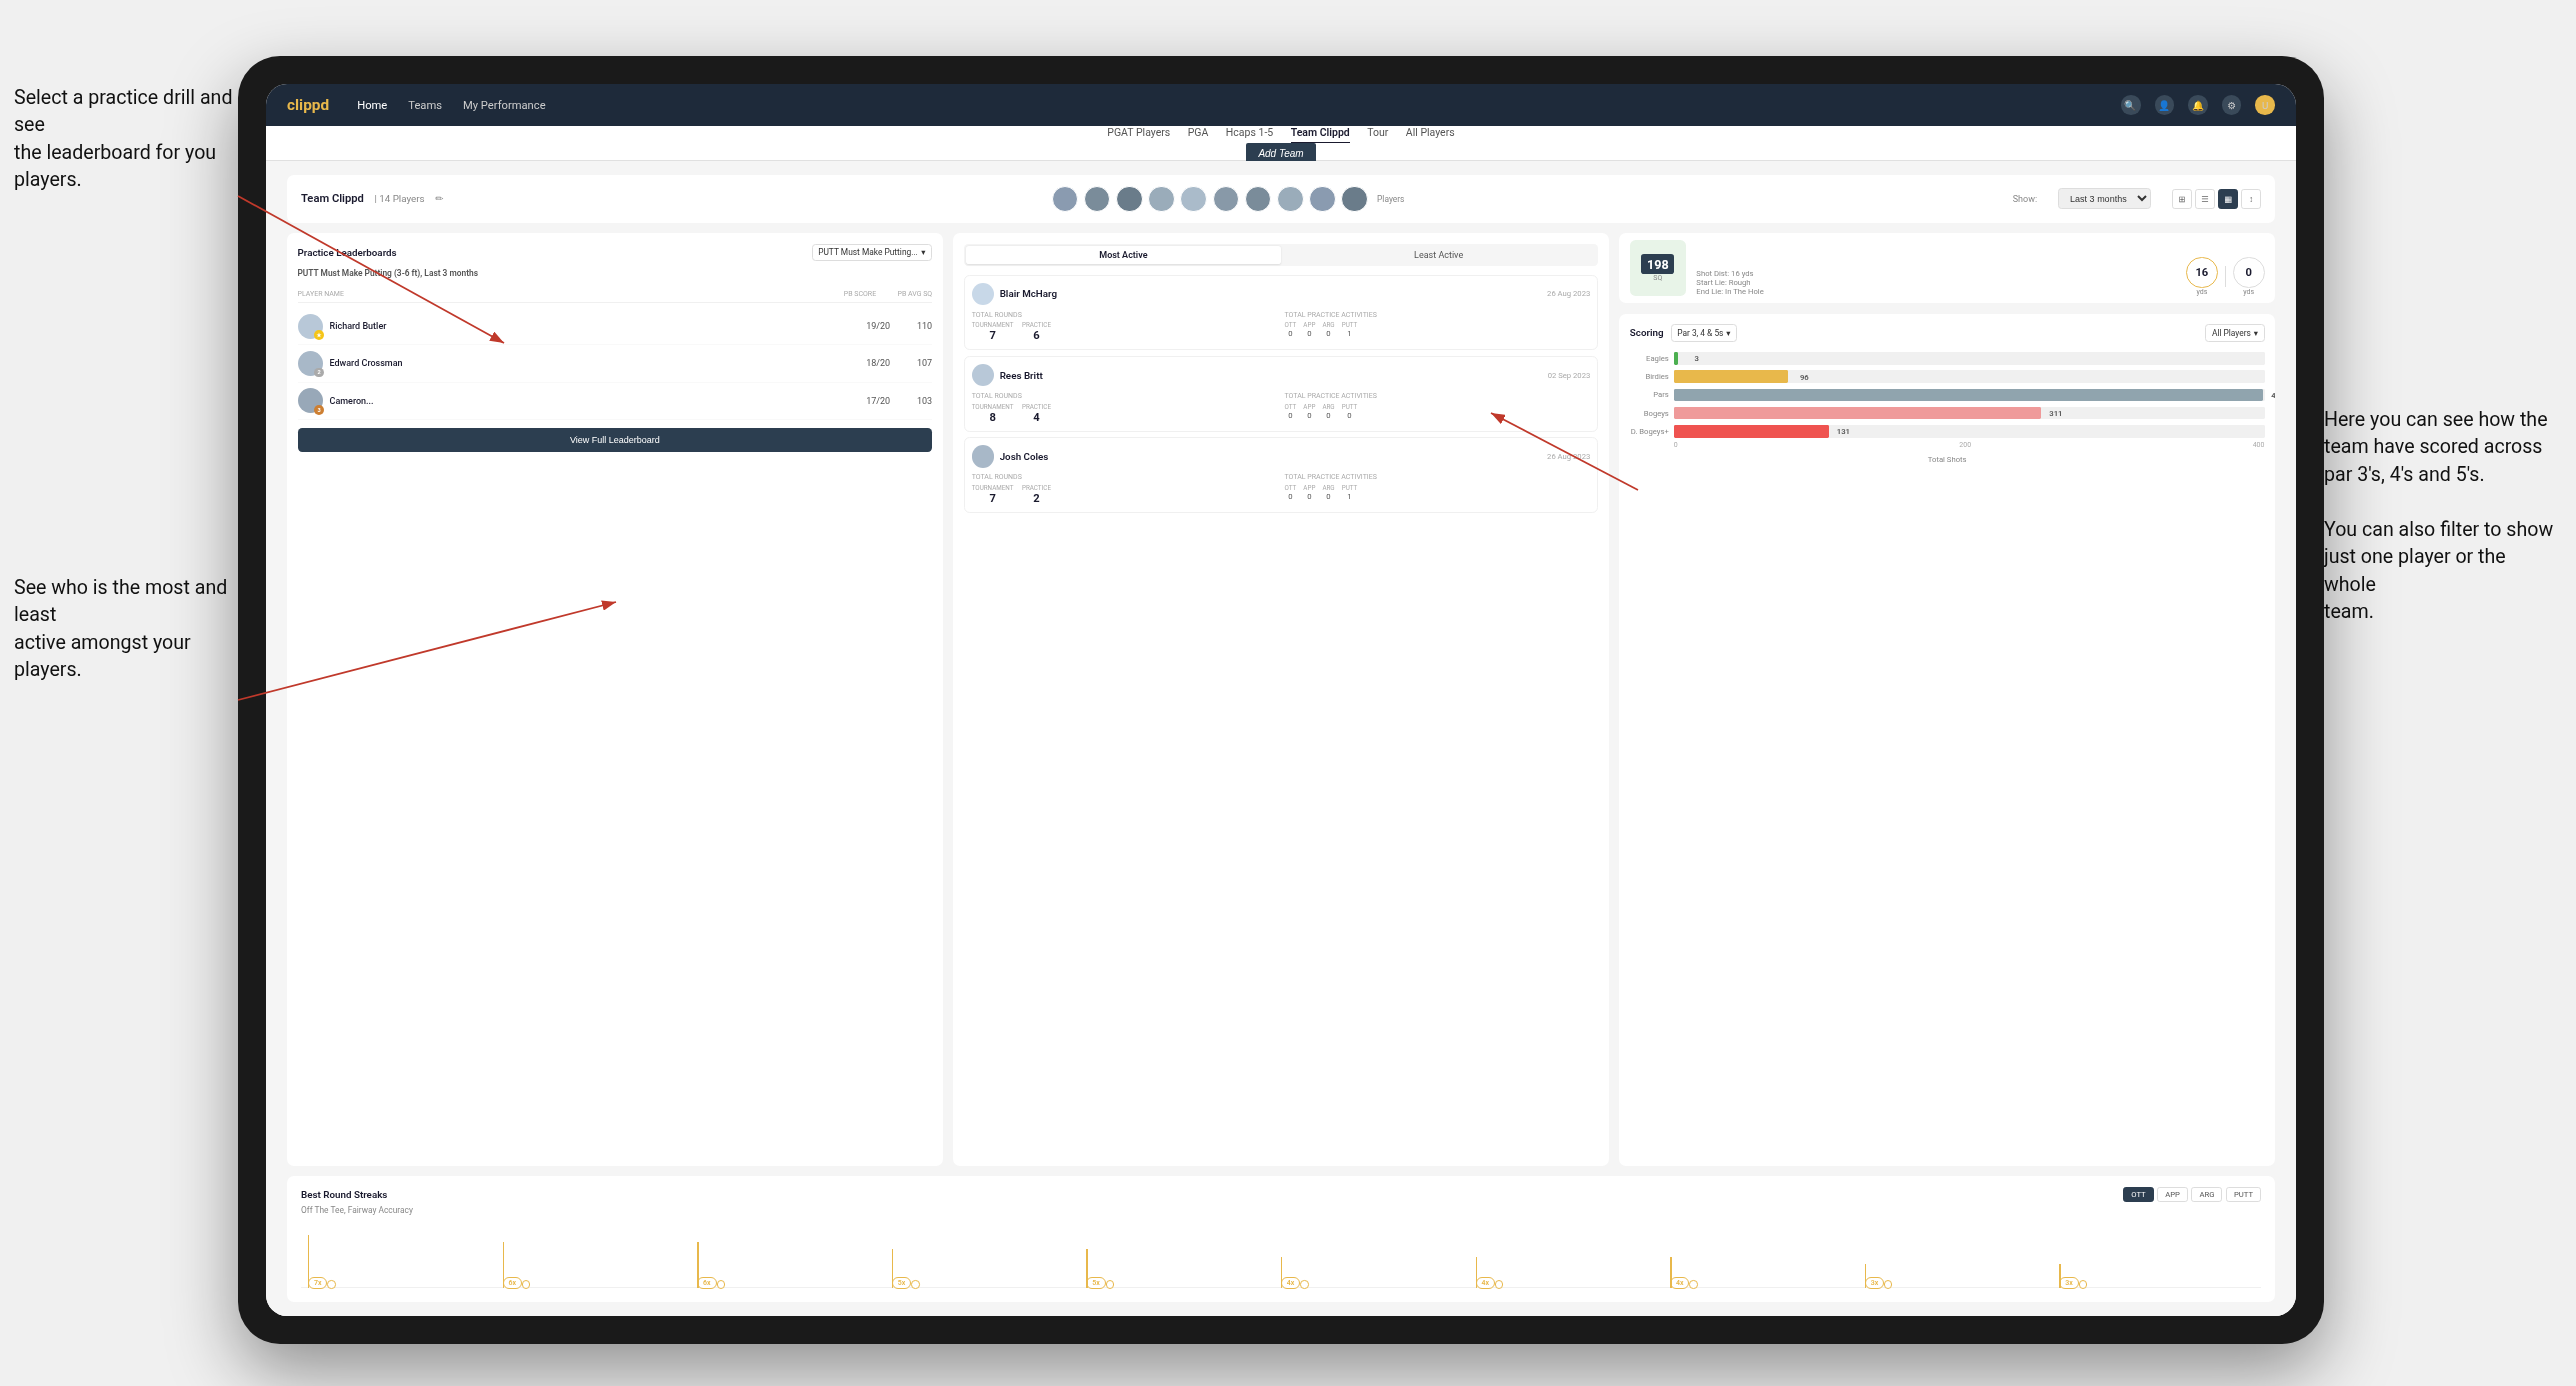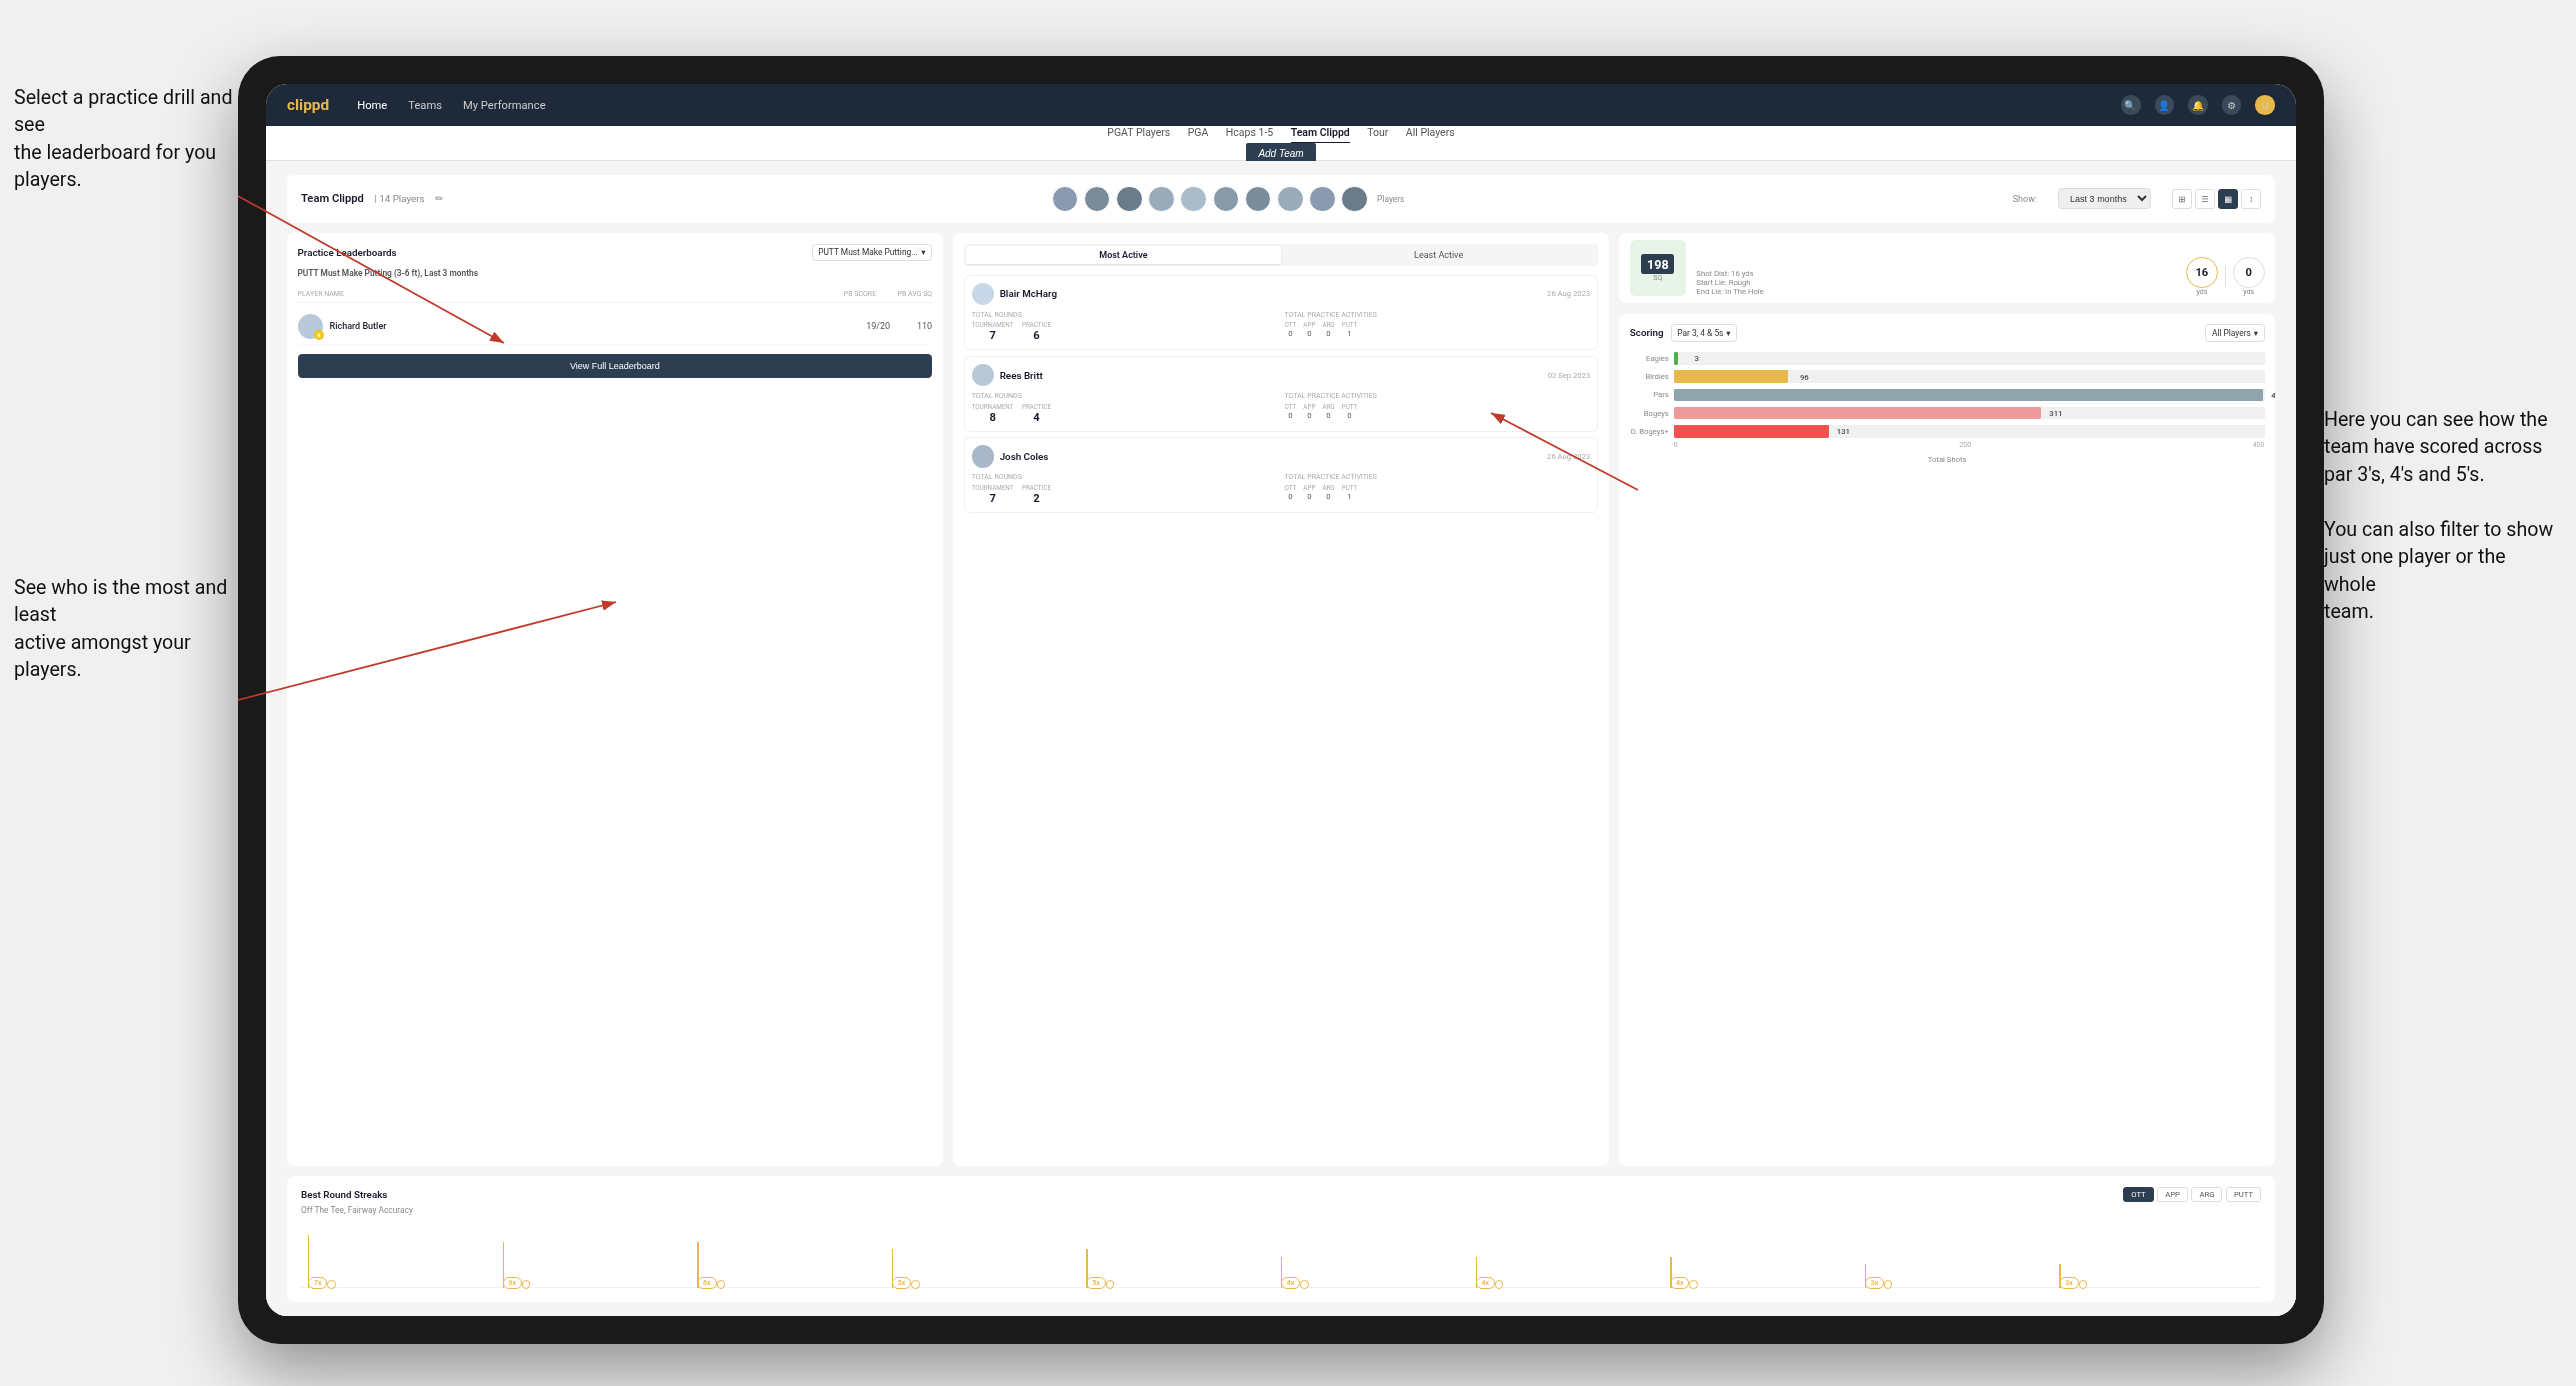--- a/index.html
+++ b/index.html
@@ -736,20 +736,36 @@
 
           
           <div class="leaderboard-row">
             <div class="player-avatar-sm" style="background:#b8c8d8;">
               <div class="badge badge-gold">★</div>
             </div>
             <span class="player-name">Richard Butler</span>
             <span class="player-score">19/20</span>
             <span class="player-avg">110</span>
           </div>
+          <div class="leaderboard-row">
+            <div class="player-avatar-sm" style="background:#a8b8c8;">
+              <div class="badge badge-silver">2</div>
+            </div>
+            <span class="player-name">Edward Crossman</span>
+            <span class="player-score">18/20</span>
+            <span class="player-avg">107</span>
+          </div>
+          <div class="leaderboard-row">
+            <div class="player-avatar-sm" style="background:#98a8b8;">
+              <div class="badge badge-bronze">3</div>
+            </div>
+            <span class="player-name">Cameron...</span>
+            <span class="player-score">17/20</span>
+            <span class="player-avg">103</span>
+          </div>
 
           <button class="view-leaderboard-btn">View Full Leaderboard</button>
         </div>
 
         <div class="panel">
           <div class="activity-tabs">
             <div class="activity-tab active">Most Active</div>
             <div class="activity-tab">Least Active</div>
           </div>
 

